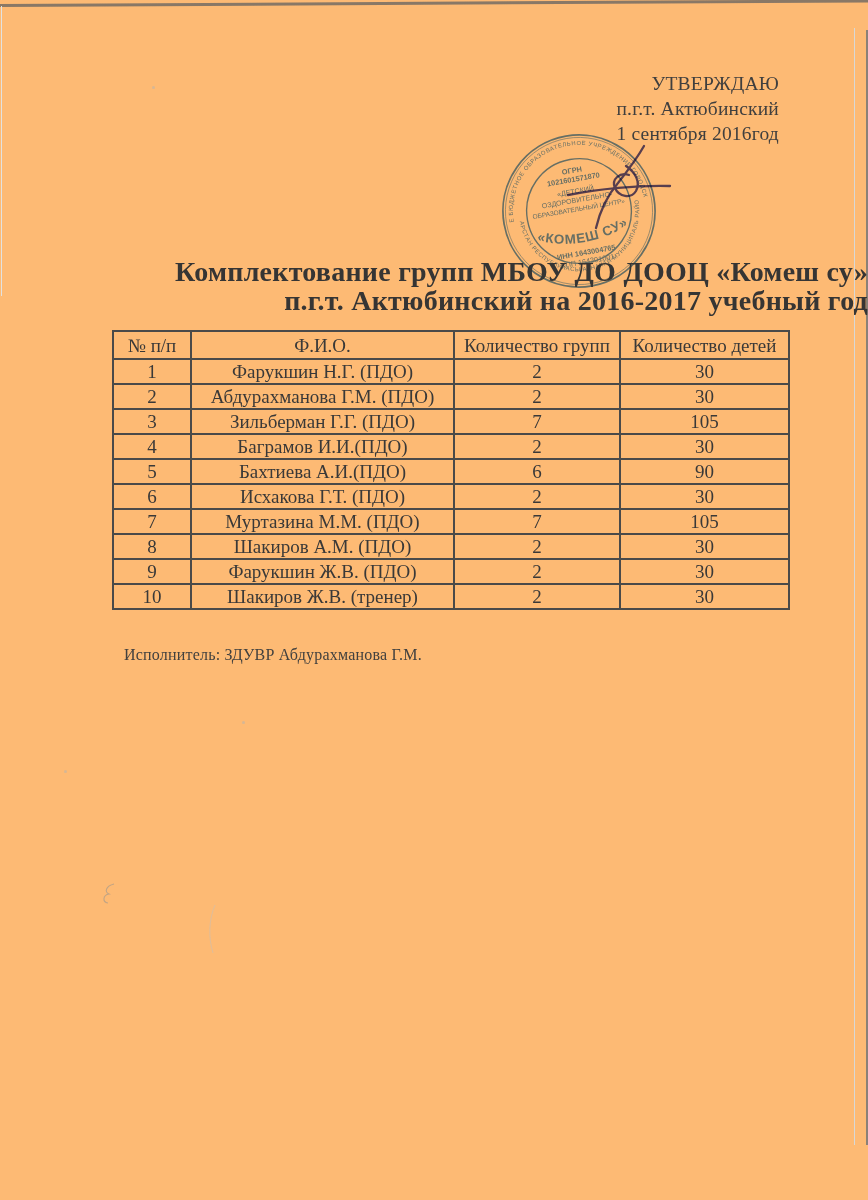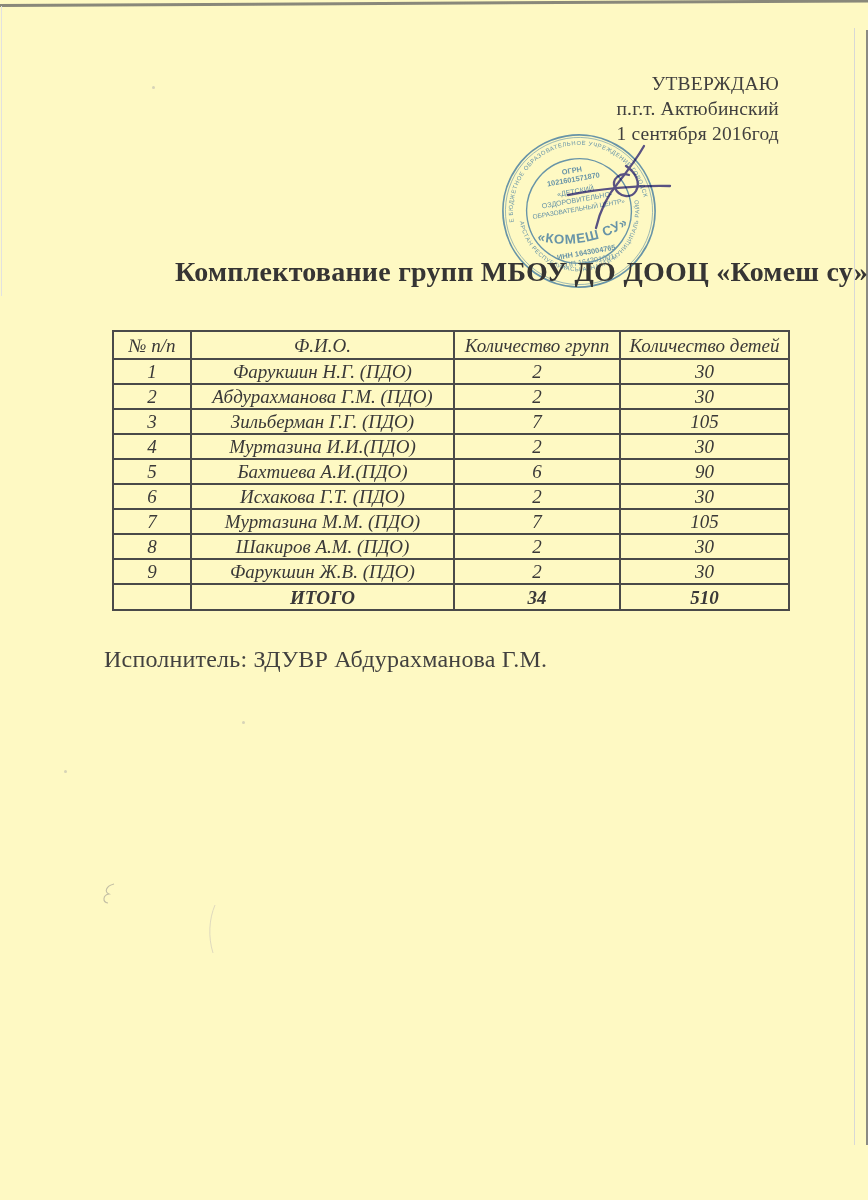--- a/index.html
+++ b/index.html
@@ -2,21 +2,21 @@
 <html><head>
 <meta charset="utf-8">
 <style>
   html,body{margin:0;padding:0;}
   body{
     width:868px;height:1200px;position:relative;overflow:hidden;
     background:#fbfbf9;
     font-family:"Liberation Serif","DejaVu Serif",serif;
     color:#3c3b3a;
   }
-  .page{position:absolute;inset:0;background:#fef9c3;}
+  .page{position:absolute;inset:0;background:#fdba74;}
   
   .edge-top{position:absolute;top:4px;left:-4px;width:880px;height:2.5px;background:#616161;opacity:.75;transform:rotate(-0.3deg);transform-origin:left center;}
   .edge-right-dark{position:absolute;top:30px;right:0px;width:2.5px;height:1115px;background:#777;opacity:.85;}
   .edge-right-light{position:absolute;top:28px;right:13px;width:1.5px;height:1117px;background:#d8d8d6;}
   .edge-left-light{position:absolute;top:6px;left:1px;width:1px;height:290px;background:#e2e2e0;}
   
   .approval{
     position:absolute;top:71px;right:89px;width:320px;
     text-align:right;font-size:19.5px;line-height:25.2px;color:#403f3e;
     letter-spacing:.2px;
@@ -24,33 +24,33 @@
   
   .doc-title{
     position:absolute;top:258px;left:26px;width:842px;
     text-align:right;font-weight:bold;font-size:28px;line-height:28.5px;
     color:#363534;letter-spacing:.25px;
   }
   
   table.staffing{
     position:absolute;left:112px;top:330px;width:678px;
     border-collapse:collapse;table-layout:fixed;
-    font-size:19px;color:#3a3938;font-style:italic;
+    font-size:19px;color:#3a3938;
   }
   table.staffing td,table.staffing th{
     border:2px solid #4a4a49;padding:0;height:23px;
     text-align:center;font-weight:normal;vertical-align:middle;
     line-height:21px;overflow:hidden;white-space:nowrap;
   }
   table.staffing{border:2.5px solid #3c3c3b;}
   table.staffing tr.hdr th{height:26px;}
   td.fio{text-align:left;padding-left:9px;}
   tr.total td{font-weight:bold;height:24px;}
   
-  .executor{position:absolute;left:104px;top:646px;font-size:24px;color:#42413f;letter-spacing:.2px;}
+  .executor{position:absolute;left:124px;top:646px;font-size:16px;color:#42413f;letter-spacing:.2px;}
   
   .stamp{
     position:absolute;left:500px;top:132px;width:158px;height:158px;
     transform:rotate(-10deg);mix-blend-mode:multiply;opacity:.92;
   }
   .signature{
     position:absolute;left:556px;top:138px;width:130px;height:100px;
     mix-blend-mode:multiply;
   }
   
@@ -107,20 +107,21 @@
   <svg class="signature" viewBox="0 0 130 100">
     <g fill="none" stroke="#514ba6" stroke-width="2.3" stroke-linecap="round" opacity="0.95">
       <path d="M 88,8 C 80,22 73,31 62,45 C 50,59 44,73 40,90"></path>
       <path d="M 70,28 C 79,34 85,44 80,53 C 75,61 63,59 59,50 C 55,41 64,34 73,37"></path>
       <path d="M 12,57 C 42,51 82,47 114,48"></path>
     </g>
   </svg>
 
   <div class="doc-title">
     <div>Комплектование групп МБОУ ДО ДООЦ «Комеш су»</div>
+    <div>п.г.т. Актюбинский на 2016-2017 учебный год</div>
   </div>
 
   <table class="staffing">
     <colgroup>
       <col style="width:78px">
         <col style="width:263px">
         <col style="width:166px">
         <col style="width:169px">
     </colgroup>
     <tbody>
@@ -143,21 +144,21 @@
       <td>30</td>
     </tr>
     <tr>
       <td>3</td>
       <td class="fio">Зильберман Г.Г. (ПДО)</td>
       <td>7</td>
       <td>105</td>
     </tr>
     <tr>
       <td>4</td>
-      <td class="fio">Муртазина И.И.(ПДО)</td>
+      <td class="fio">Баграмов И.И.(ПДО)</td>
       <td>2</td>
       <td>30</td>
     </tr>
     <tr>
       <td>5</td>
       <td class="fio">Бахтиева А.И.(ПДО)</td>
       <td>6</td>
       <td>90</td>
     </tr>
     <tr>
@@ -177,25 +178,25 @@
       <td class="fio">Шакиров А.М. (ПДО)</td>
       <td>2</td>
       <td>30</td>
     </tr>
     <tr>
       <td>9</td>
       <td class="fio">Фарукшин Ж.В. (ПДО)</td>
       <td>2</td>
       <td>30</td>
     </tr>
-    <tr class="total">
-      <td></td>
-      <td class="fio">ИТОГО</td>
-      <td>34</td>
-      <td>510</td>
+    <tr>
+      <td>10</td>
+      <td class="fio">Шакиров Ж.В. (тренер)</td>
+      <td>2</td>
+      <td>30</td>
     </tr>
   </tbody>
     </table>
 
   <div class="executor">Исполнитель: ЗДУВР Абдурахманова Г.М.</div>
 
   <svg class="speck" style="left:100px;top:882px;width:20px;height:24px;" viewBox="0 0 20 24">
     <path d="M 14,2 C 6,4 4,10 9,12 C 3,13 2,20 8,21" fill="none" stroke="#9a968f" stroke-width="1.1" opacity="0.6"></path>
   </svg>
   <svg class="speck" style="left:205px;top:903px;width:14px;height:52px;" viewBox="0 0 14 52">

